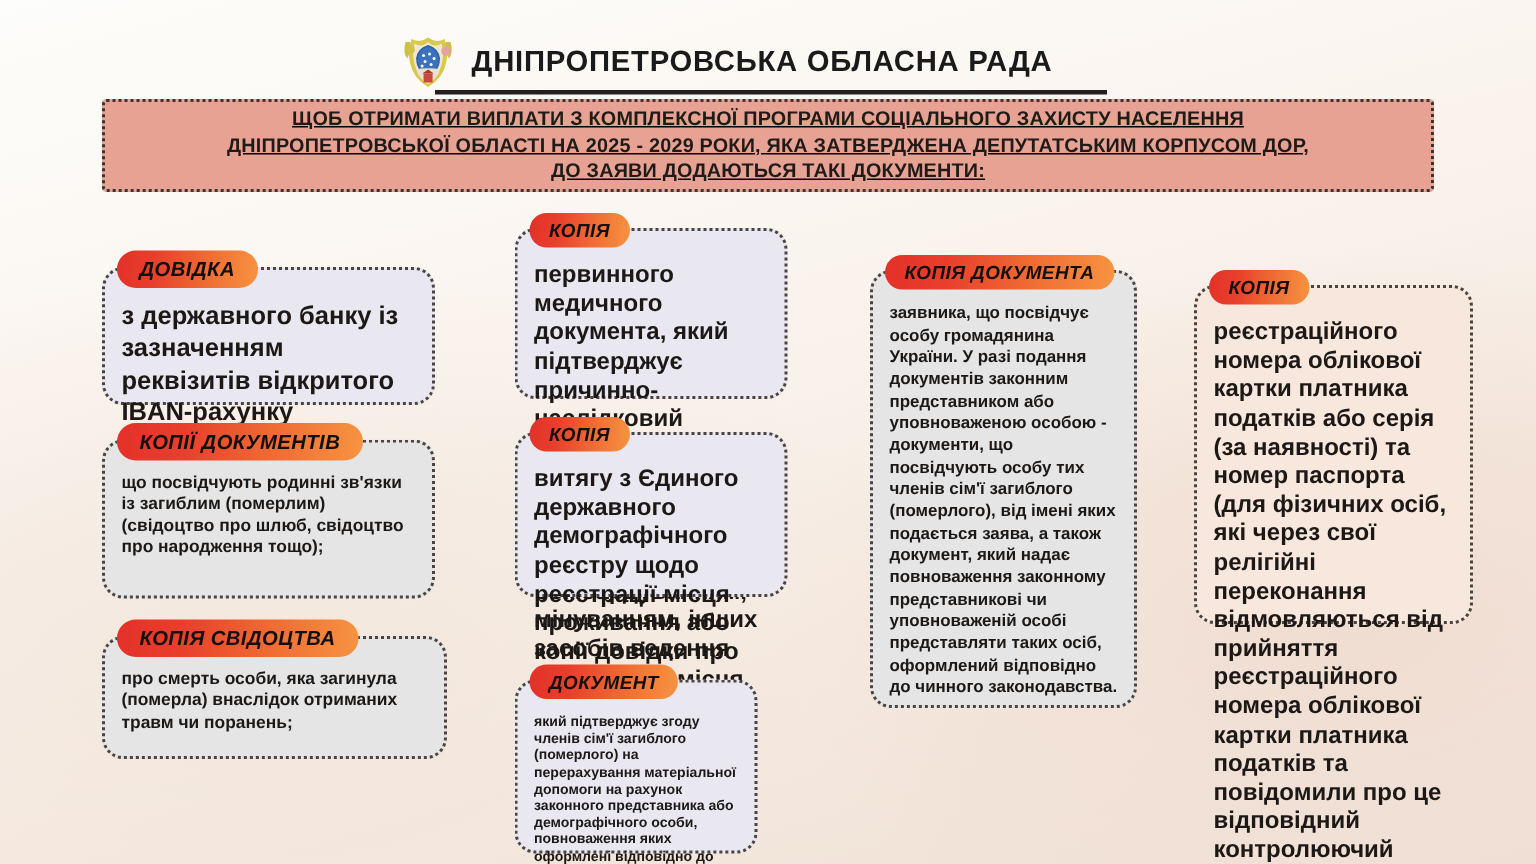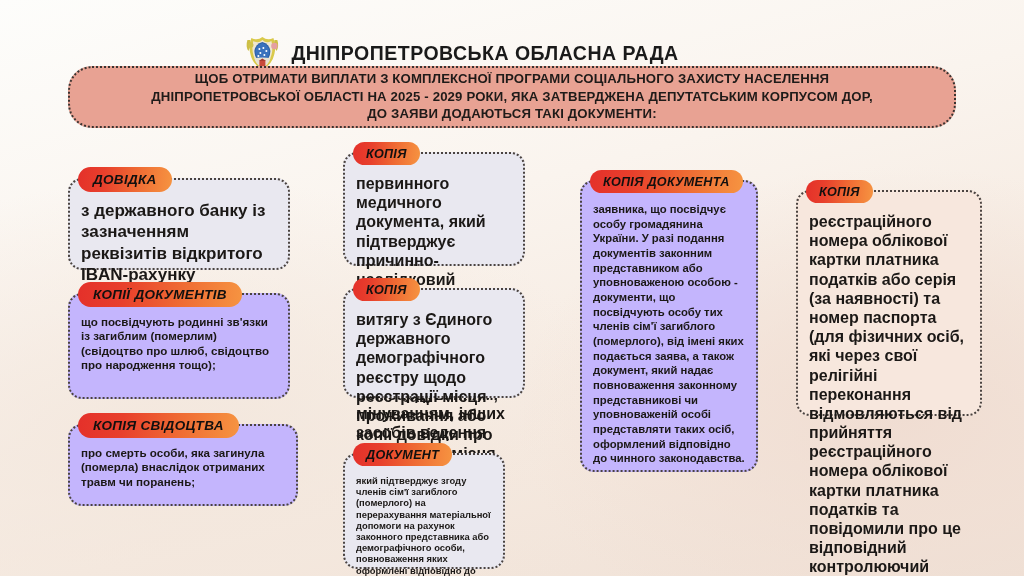--- a/index.html
+++ b/index.html
@@ -14,23 +14,24 @@
     background:
       radial-gradient(ellipse 700px 420px at 18% 78%, #f3e7dd 0%, rgba(243,231,221,0) 65%),
       radial-gradient(ellipse 620px 400px at 88% 72%, #f0ddd2 0%, rgba(240,221,210,0) 62%),
       linear-gradient(165deg, #fdfdfb 0%, #faf4ee 38%, #f5e9df 70%, #efe0d5 100%);
     position: relative;
   }
 
   
   .header {
     position: absolute;
-    left: 0; top: 12px;
+    left: 0; top: 0;
     width: 924px;
     height: 62px;
+    padding-left: 46px;
   }
   .header-inner {
     position: absolute;
     left: 50%;
     transform: translateX(-50%);
     top: 22px;
     display: flex;
     align-items: center;
     gap: 12px;
     white-space: nowrap;
@@ -58,27 +59,28 @@
 
   
   .banner {
     position: absolute;
     left: 68px;
     top: 66px;
     width: 888px;
     height: 62px;
     background: #e8a293;
     border: 2.5px dotted #3b3330;
-    border-radius: 24px;
+    border-radius: 3px;
     display: flex;
     flex-direction: column;
     align-items: center;
     justify-content: center;
     gap: 3px;
     box-sizing: border-box;
+    text-decoration: underline;
   }
   .banner-line {
     font-size: 13.2px;
     font-weight: bold;
     color: #1f1b19;
     letter-spacing: 0.15px;
     text-align: center;
     line-height: 1.12;
     font-stretch: condensed;
   }
@@ -86,21 +88,21 @@
   
   .card {
     position: absolute;
     box-sizing: border-box;
     border: 2.2px dotted #4a4340;
     border-radius: 14px;
     background: #efe9ee;
   }
   .card.warm { background: #f7e7dd; }
   .card.cool { background: #e9e8f0; }
-  .card.pinky { background: #c4b5fd; }
+  .card.pinky { background: #e5e5e5; }
 
   .pill {
     position: absolute;
     top: -13px;
     left: 8px;
     height: 25px;
     padding: 0 15px;
     border-radius: 13px;
     background: linear-gradient(95deg, #e4302a 0%, #e8402c 28%, #ef6a33 62%, #f69441 100%);
     color: #12100f;

